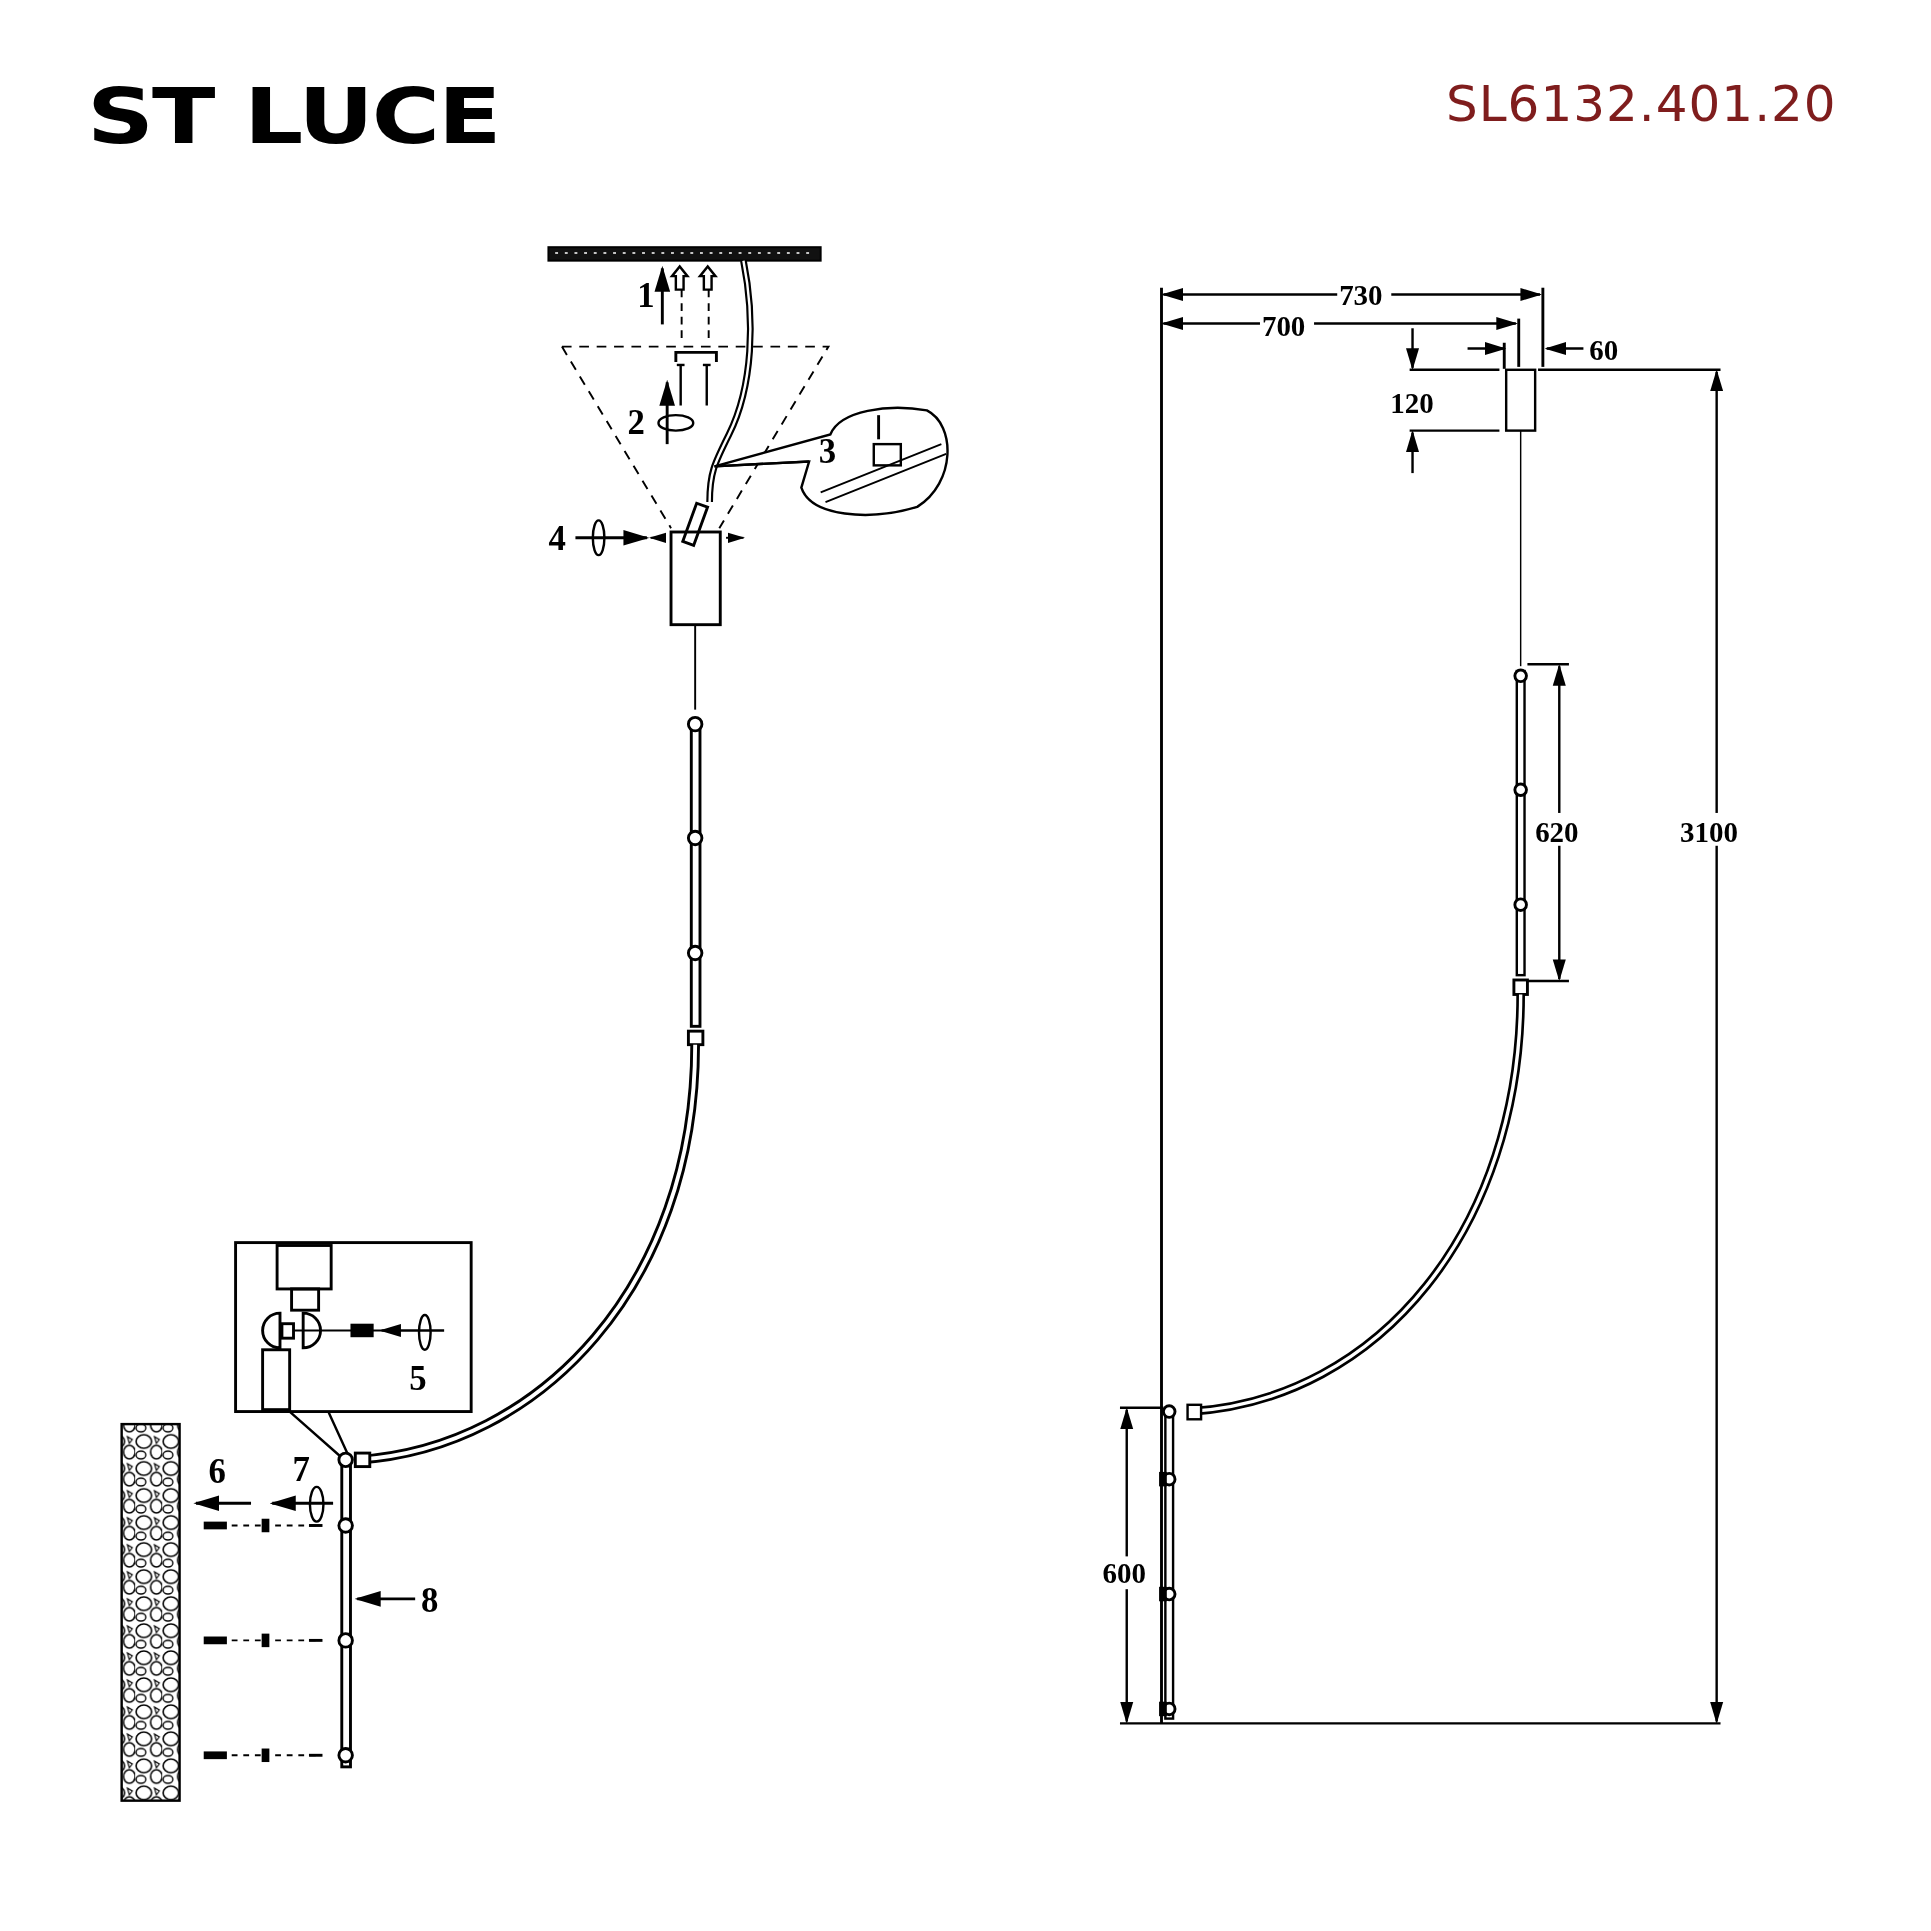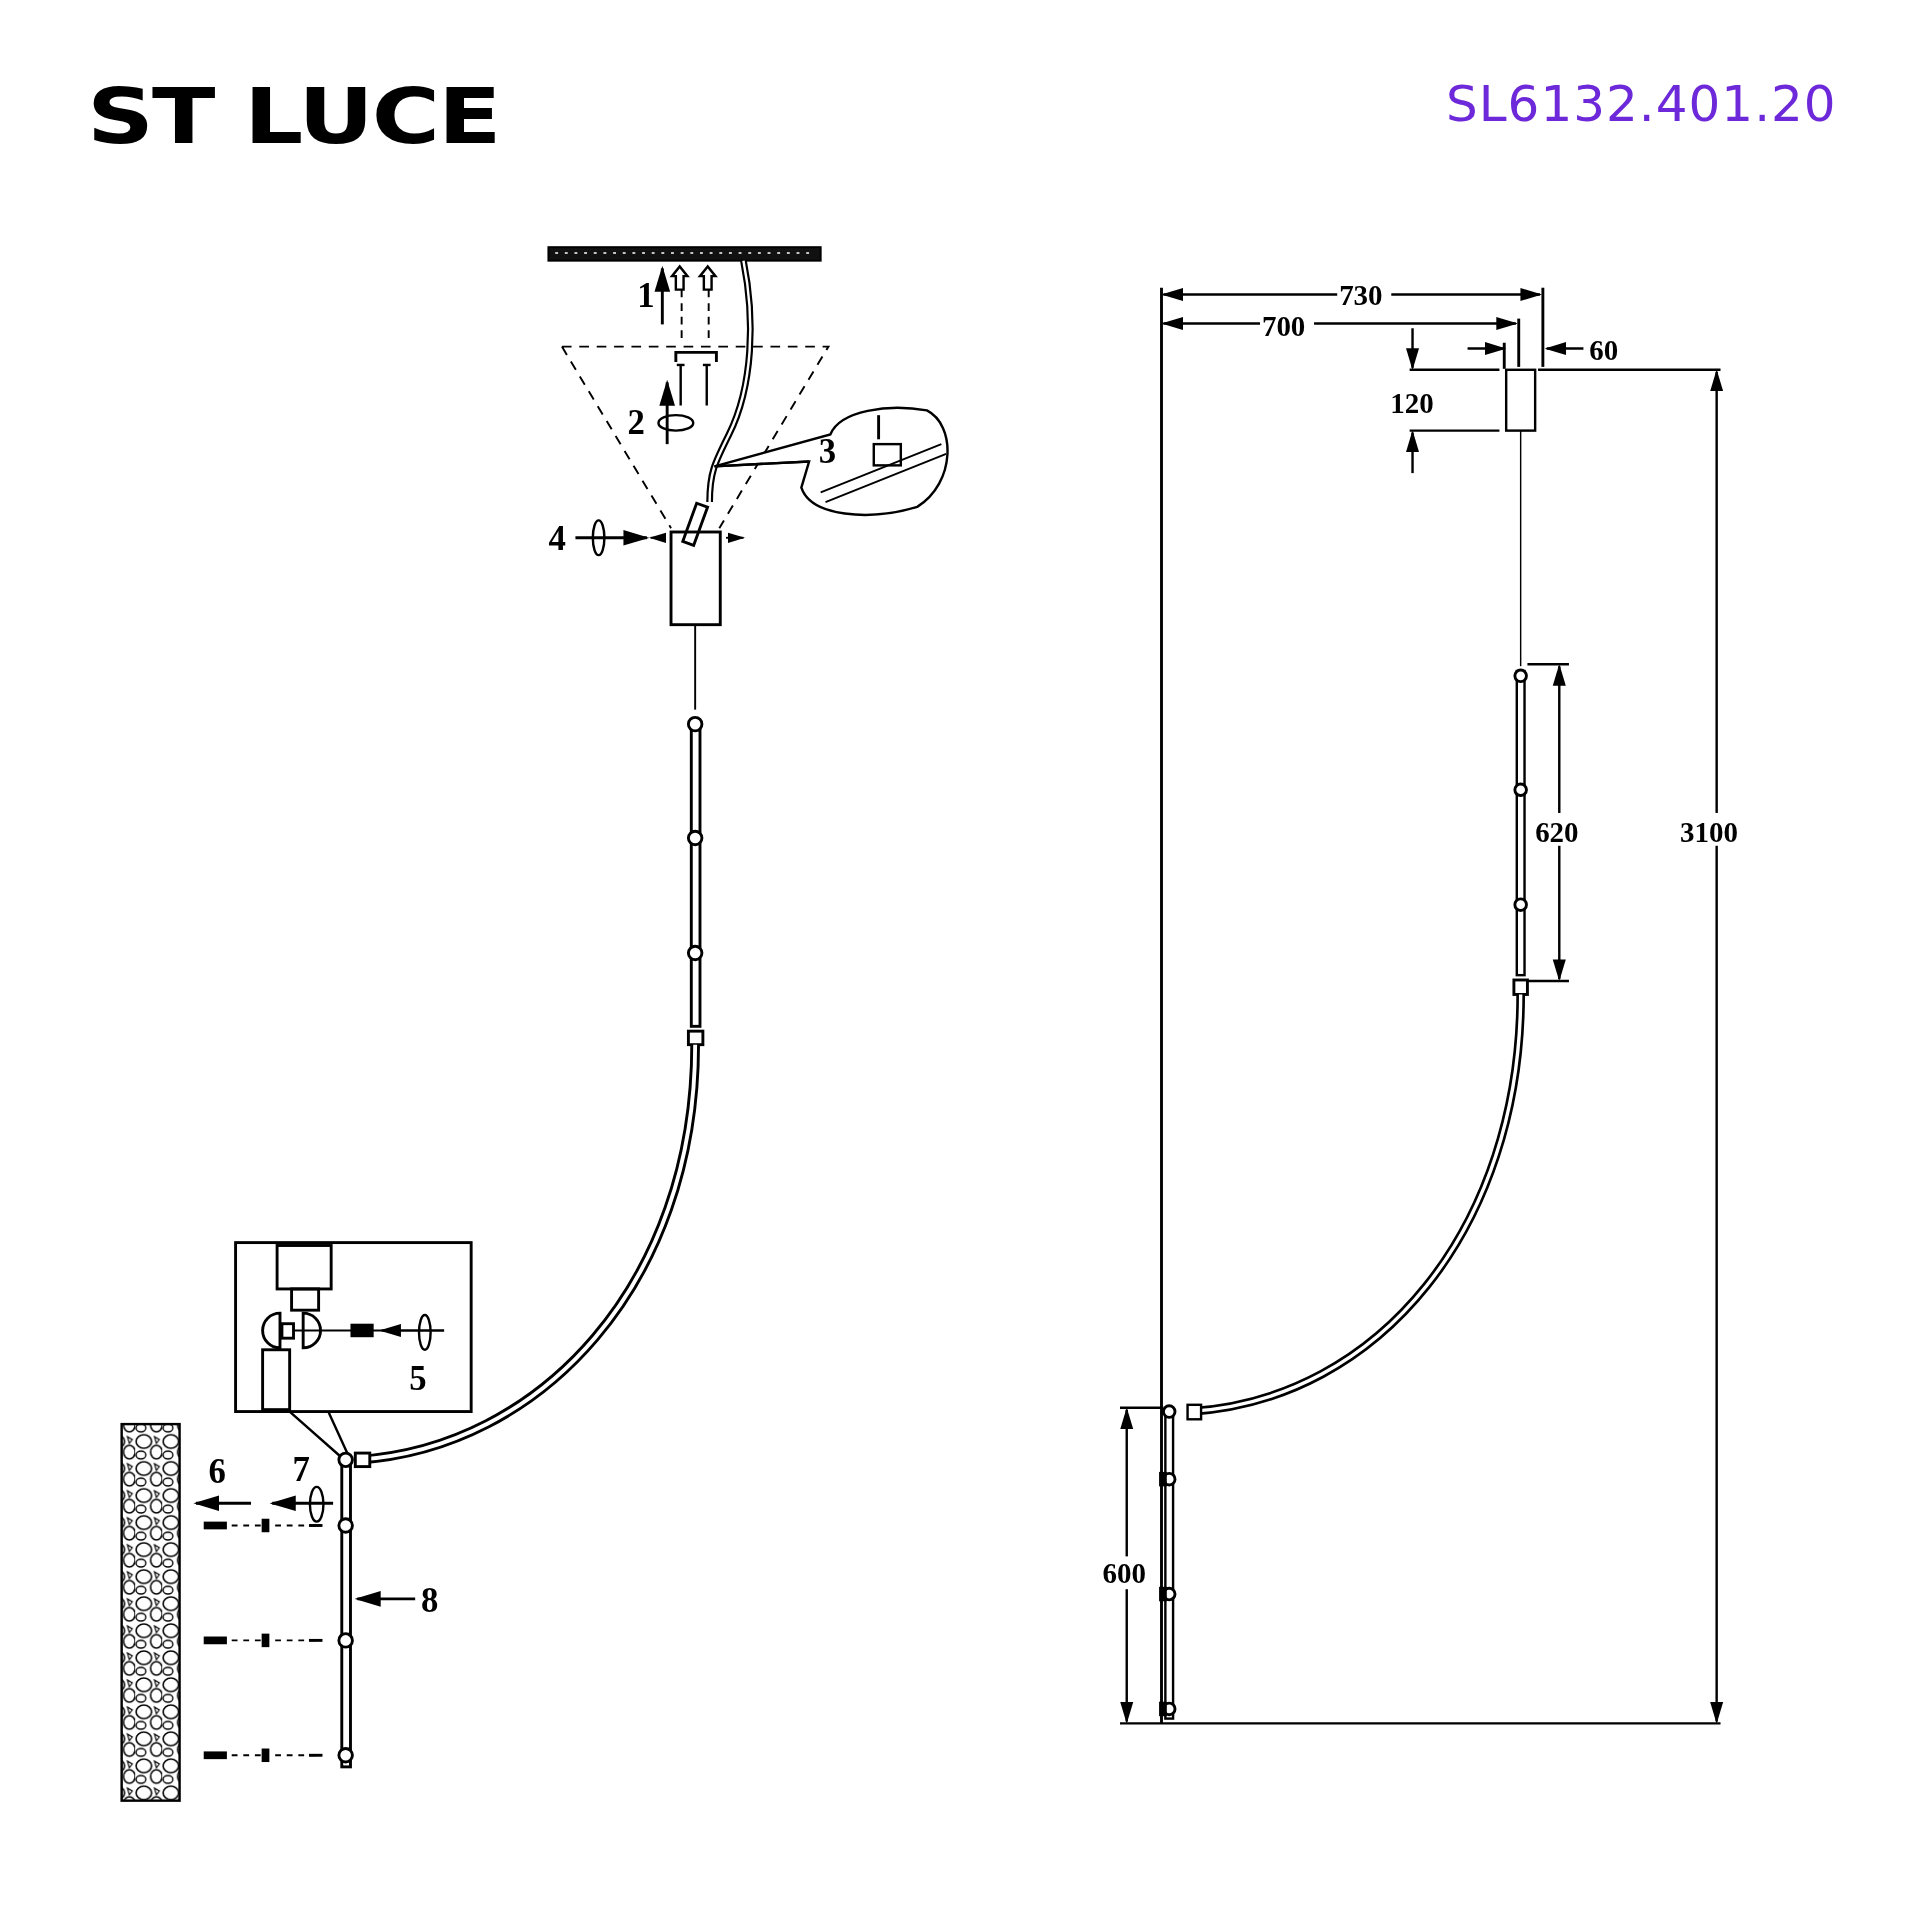--- a/index.html
+++ b/index.html
@@ -1,18 +1,18 @@
 <!DOCTYPE html>
 <html><head>
 <meta charset="utf-8">
 <style>
   html,body{margin:0;padding:0;background:#ffffff;}
   body{width:1931px;height:1931px;position:relative;overflow:hidden;}
   .brand{position:absolute;left:87px;top:79px;font-family:"DejaVu Sans",sans-serif;font-weight:bold;font-size:93px;letter-spacing:-1.9px;color:#000;line-height:1;transform:scaleY(0.82);transform-origin:left top;}
-  .model{position:absolute;left:1446px;top:79px;font-family:"DejaVu Sans",sans-serif;font-size:50px;color:#6d28d9;line-height:1;letter-spacing:1px;}
+  .model{position:absolute;left:1446px;top:79px;font-family:"DejaVu Sans",sans-serif;font-size:50px;color:#7f1d1d;line-height:1;letter-spacing:1px;}
   svg{position:absolute;left:0;top:0;}
   .lbl{font-family:"Liberation Serif",serif;font-weight:bold;fill:#000;}
   .dim{font-family:"Liberation Serif",serif;font-weight:bold;fill:#000;font-size:30px;}
 </style>
 </head>
 <body>
 
 <div class="brand">ST LUCE</div>
 <div class="model">SL6132.401.20</div>
 

